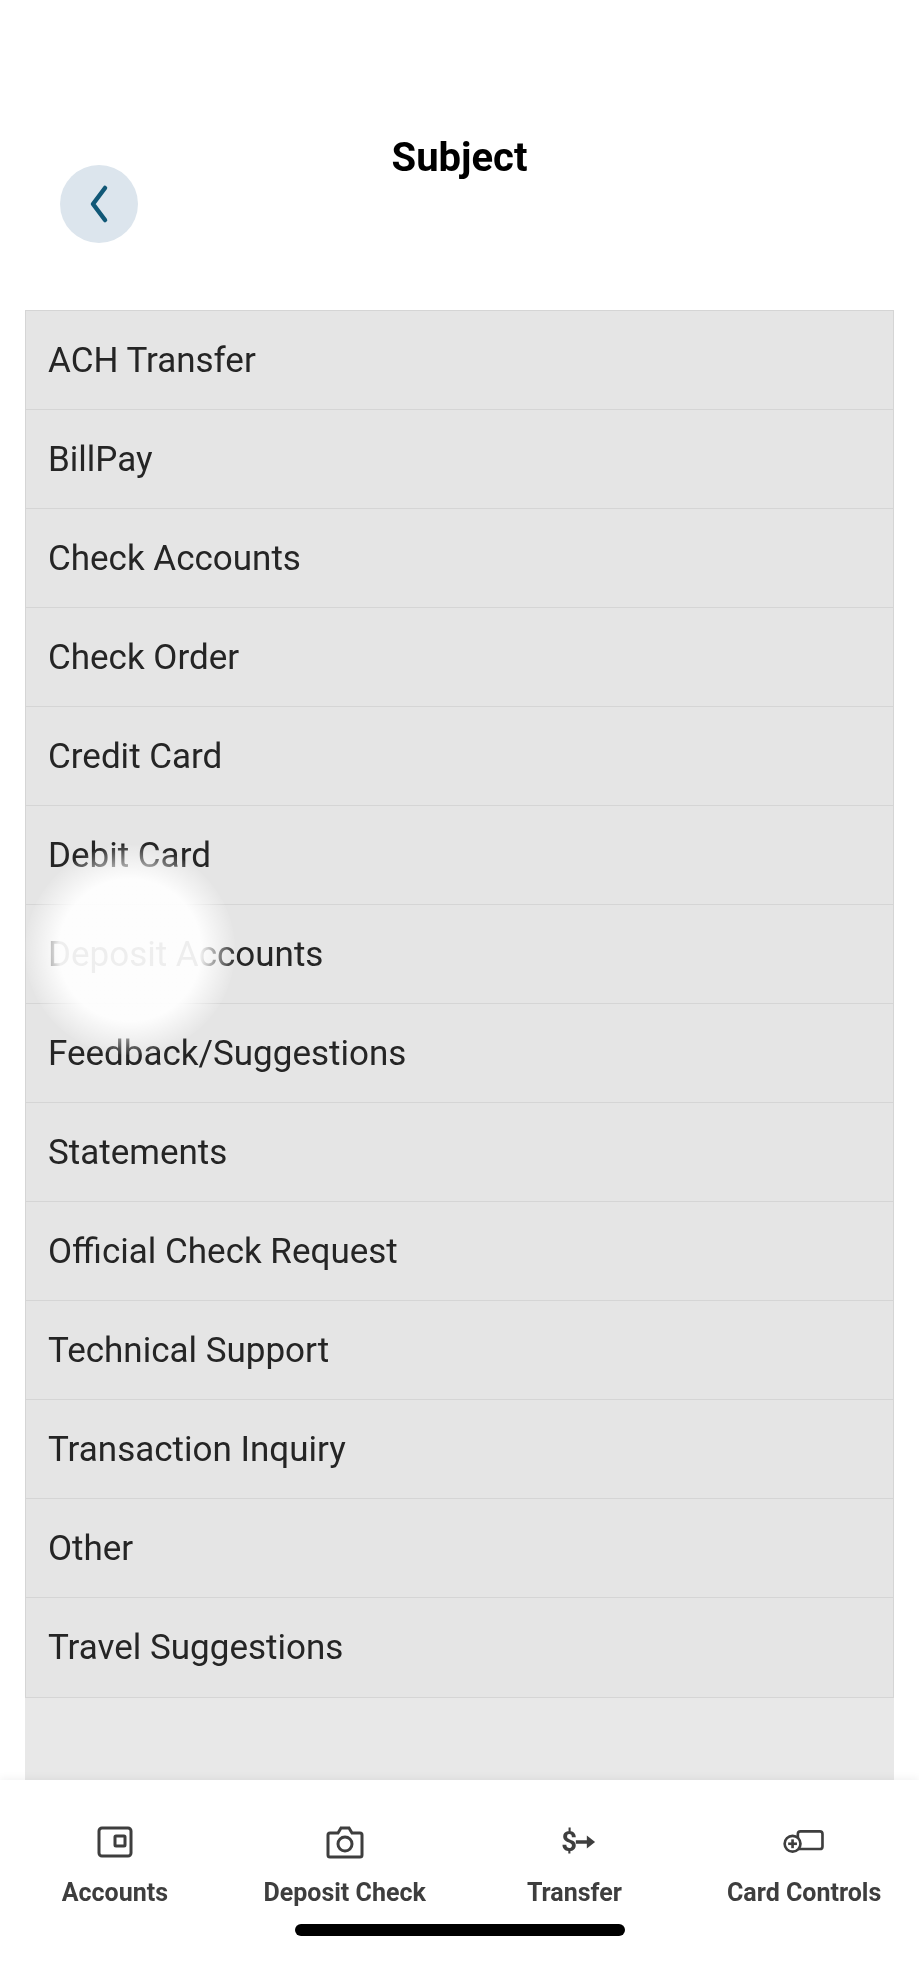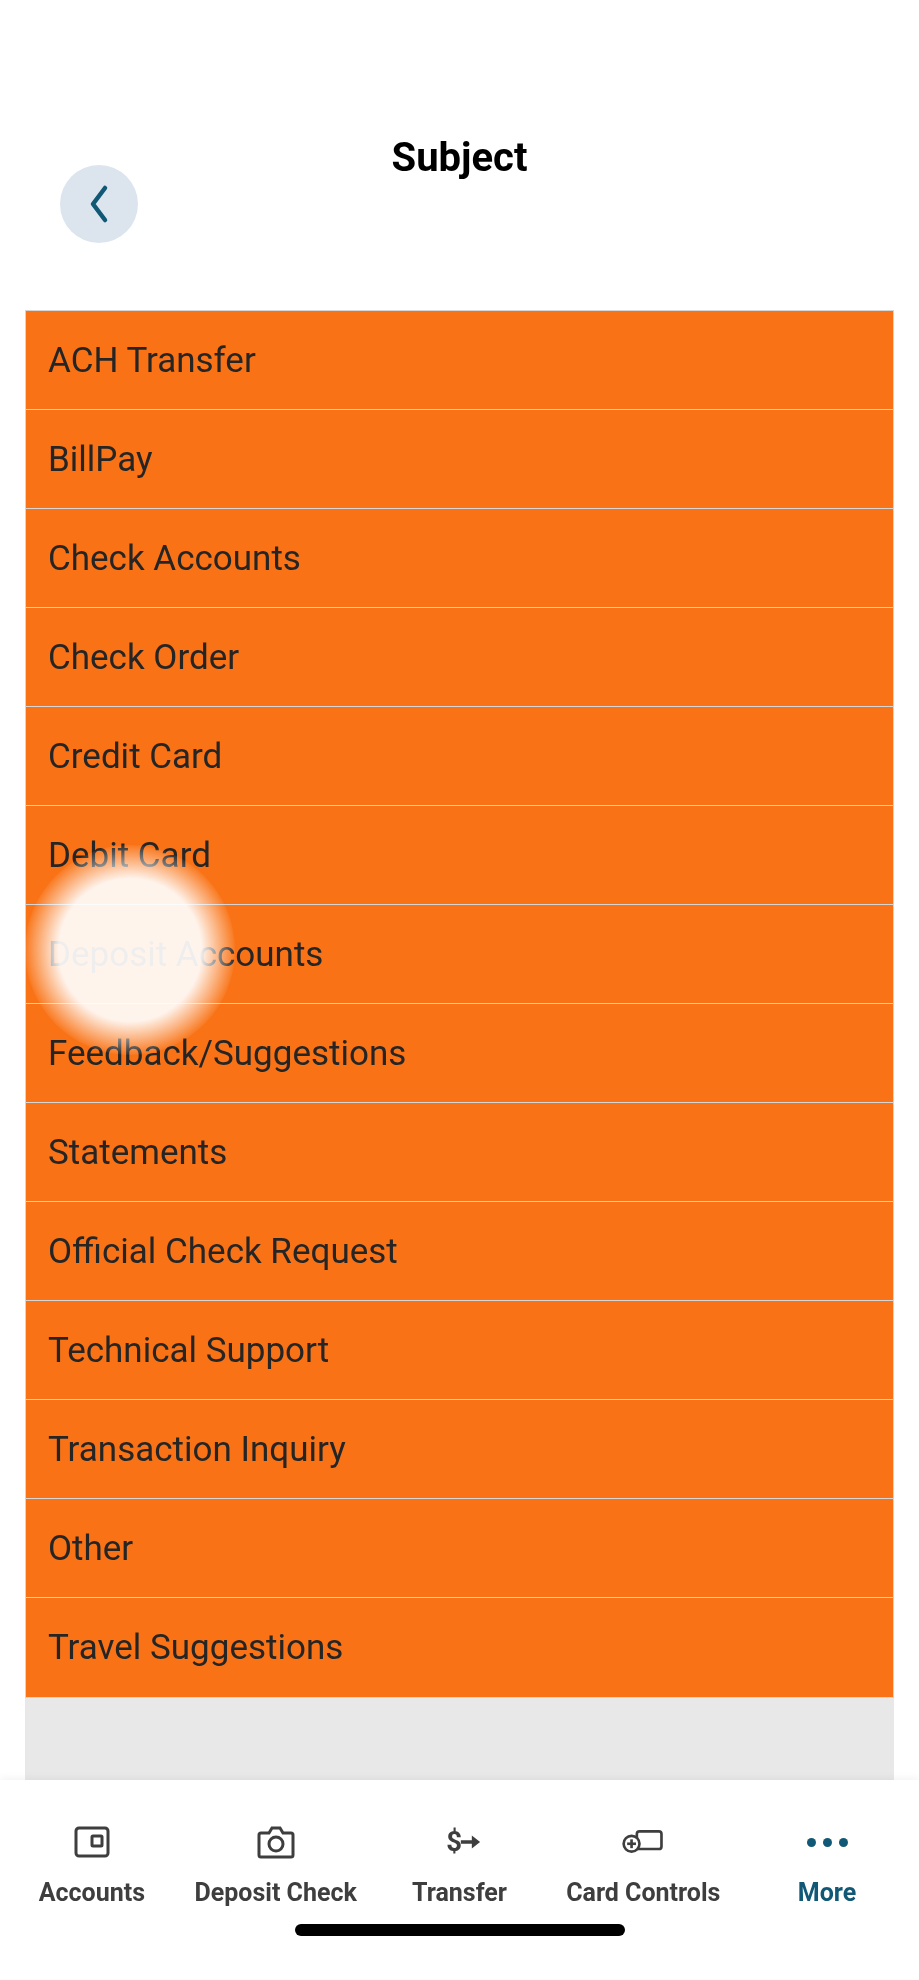--- a/index.html
+++ b/index.html
@@ -58,21 +58,21 @@
       background: #ffffff;
       border: 1px solid #d5d5d5;
     }
     .list-item {
       height: 99px;
       padding: 0 22px;
       display: flex;
       align-items: center;
       font-size: 35px;
       color: #252525;
-      background: #f97316;
+      background: #e5e5e5;
       border-bottom: 1px solid #d5d5d5;
       cursor: pointer;
     }
     .list-item:last-child {
       border-bottom: none;
     }
     .assistive-touch {
       position: absolute;
       left: 25px;
       top: 845px;
@@ -247,24 +247,15 @@
       <svg width="50" height="40" viewBox="0 0 50 40" fill="none" stroke="#3e3e3e" stroke-width="3">
         <rect x="18" y="8" width="28" height="20" rx="3"></rect>
         <circle cx="12" cy="22" r="9" fill="#ffffff"></circle>
         <line x1="12" y1="17" x2="12" y2="27"></line>
         <line x1="7" y1="22" x2="17" y2="22"></line>
       </svg>
     </div>
     <div class="tab-label">Card Controls</div>
   </div>
 
-  <div class="tab-item active">
-
-    <div class="more-dots">
-      <span></span>
-        <span></span>
-        <span></span>
-    </div>
-    <div class="tab-label">More</div>
-  </div>
 </div>
 
 <div class="home-indicator"></div>
 
 </body></html>

